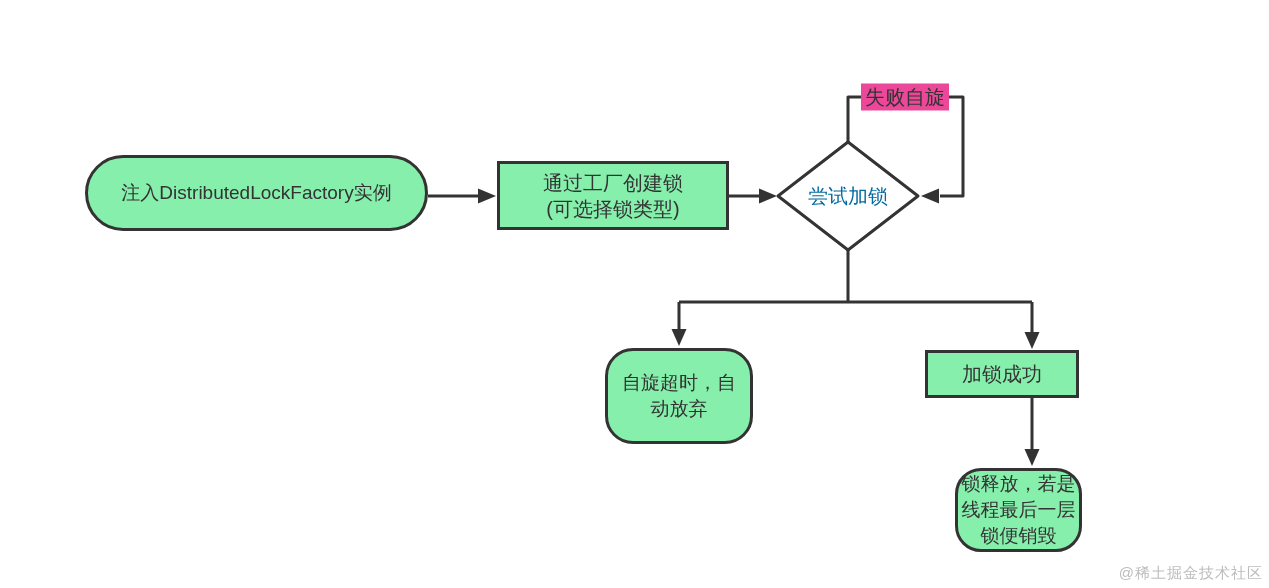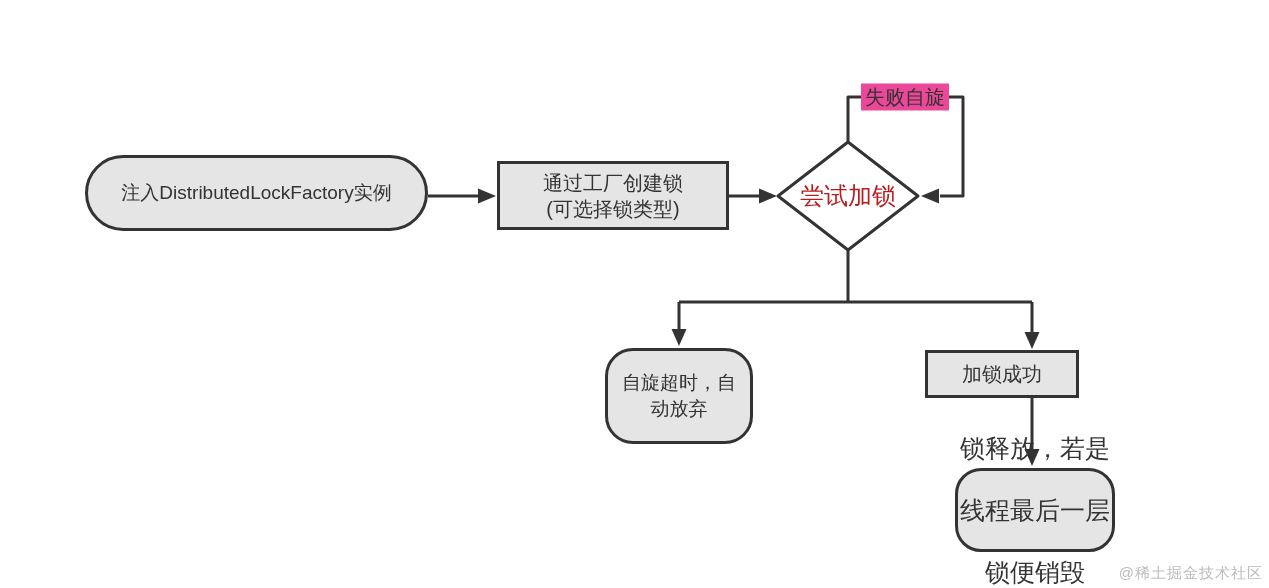--- a/index.html
+++ b/index.html
@@ -19,21 +19,21 @@
   .wires {
     position: absolute;
     left: 0;
     top: 0;
     width: 1269px;
     height: 588px;
   }
   .node {
     position: absolute;
     box-sizing: border-box;
-    background: #e5e5e5;
+    background: #86efac;
     border: 3px solid #333333;
     display: flex;
     flex-direction: column;
     align-items: center;
     justify-content: center;
     text-align: center;
     color: #333333;
   }
   .node .ln { display: block; }
   .node-start {
@@ -55,33 +55,32 @@
     font-size: 19px;
     line-height: 26px;
   }
   .node-lock-success {
     left: 925px; top: 350px;
     width: 154px; height: 48px;
     font-size: 20px;
   }
   .node-lock-release {
     left: 955px; top: 468px;
-    width: 160px; height: 84px;
+    width: 127px; height: 84px;
     border-radius: 26px;
-    font-size: 25px;
+    font-size: 19px;
     line-height: 26px;
-    gap: 36px;
   }
   .diamond-label {
     position: absolute;
     left: 848px; top: 196px;
     transform: translate(-50%, -50%);
-    font-size: 24px;
+    font-size: 20px;
     white-space: nowrap;
-    color: #b91c1c;
+    color: #0369a1;
   }
   .loop-label {
     position: absolute;
     left: 905px; top: 97px;
     transform: translate(-50%, -50%);
     background: #ec4899;
     padding: 0 4px;
     font-size: 20px;
     white-space: nowrap;
     color: #333333;

